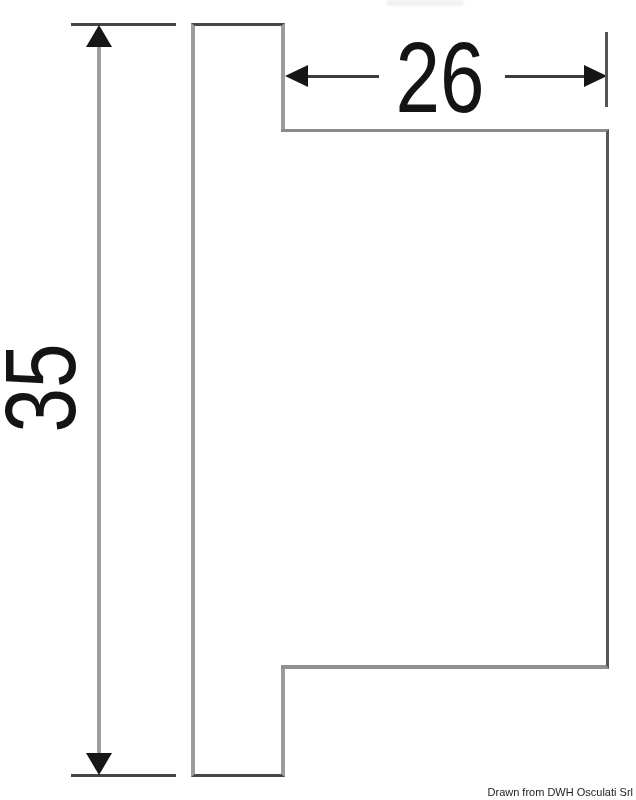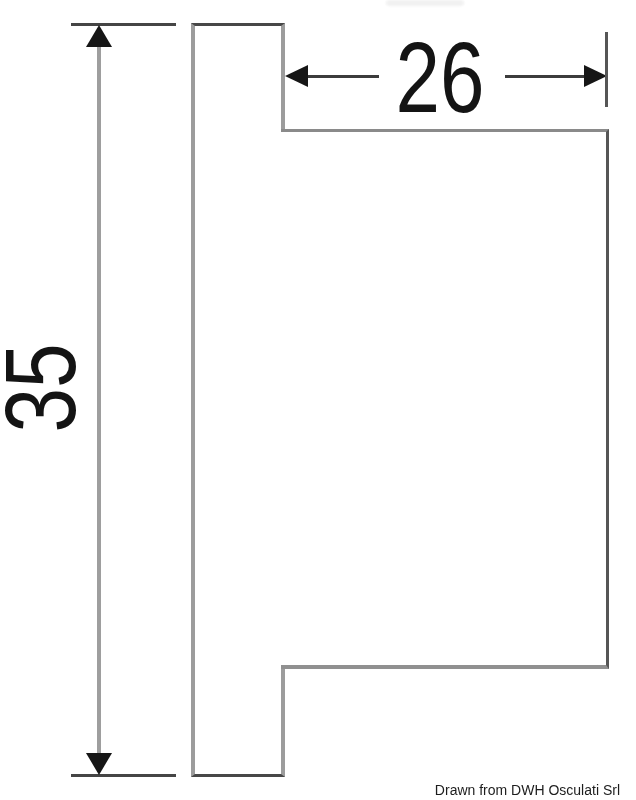--- a/index.html
+++ b/index.html
@@ -80,22 +80,22 @@
     left: 380px; top: 28px; width: 120px; height: 98px;
     display: flex; align-items: center; justify-content: center;
     font-size: 100px; line-height: 1;
     transform: scaleX(0.8);
     color: #141414;
     white-space: nowrap;
   }
 
   
   .credit {
-    right: 16px; bottom: 2px;
-    font-size: 14px;
+    right: 3px; bottom: 2px;
+    font-size: 11px;
     color: #1d1d1d;
     white-space: nowrap;
   }
 
   
   .top-artifact {
     left: 386px; top: 0; width: 78px; height: 6px;
     background: rgba(190,190,190,0.22);
     border-radius: 3px;
     filter: blur(1px);

